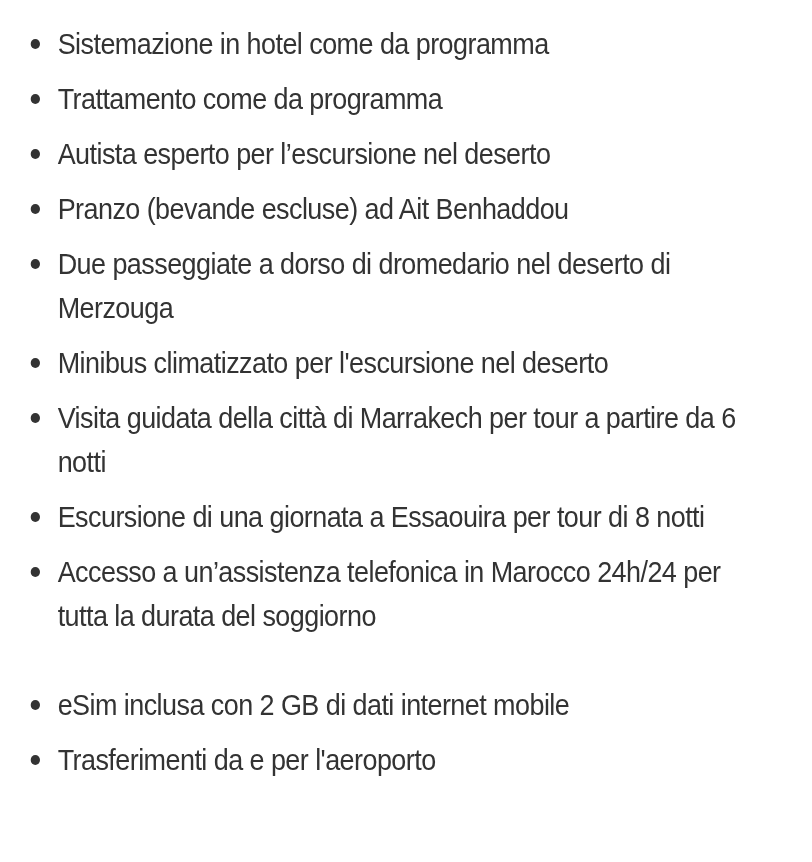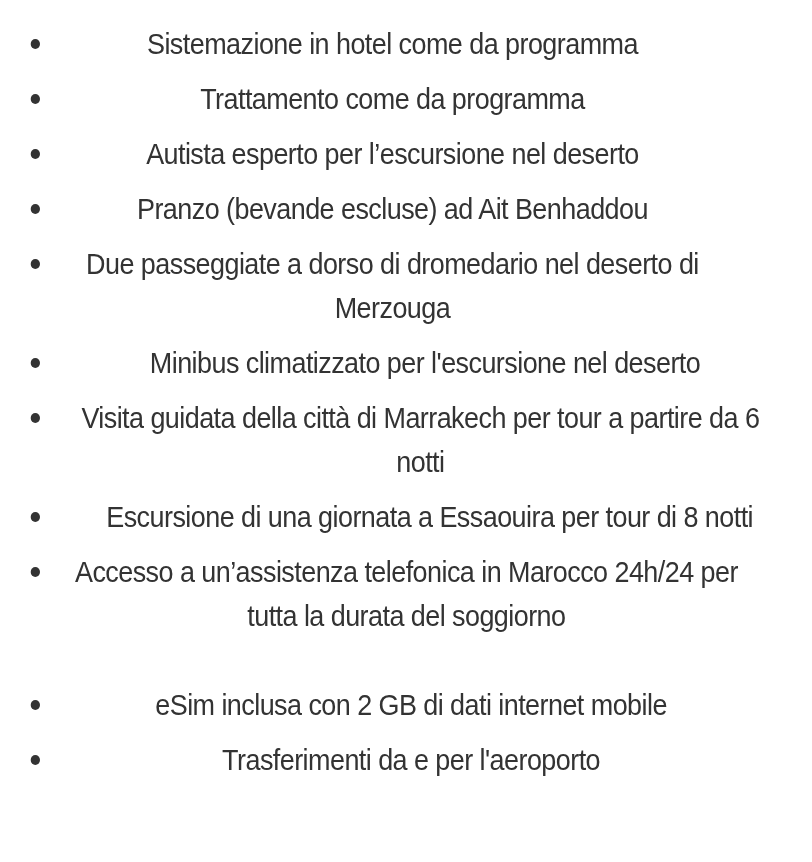--- a/index.html
+++ b/index.html
@@ -11,21 +11,20 @@
       width: 812px;
       height: 862px;
       overflow: hidden;
       font-family: "Liberation Sans", sans-serif;
       color: #333333;
     }
     .list {
       list-style: none;
       margin: 0;
       padding: 22px 0 0 0;
-      text-align: center;
     }
     .item {
       position: relative;
       padding-left: 62px;
       padding-right: 20px;
       font-size: 29px;
       line-height: 44px;
       margin-bottom: 11px;
       letter-spacing: -0.6px;
       transform: scaleX(0.93);

